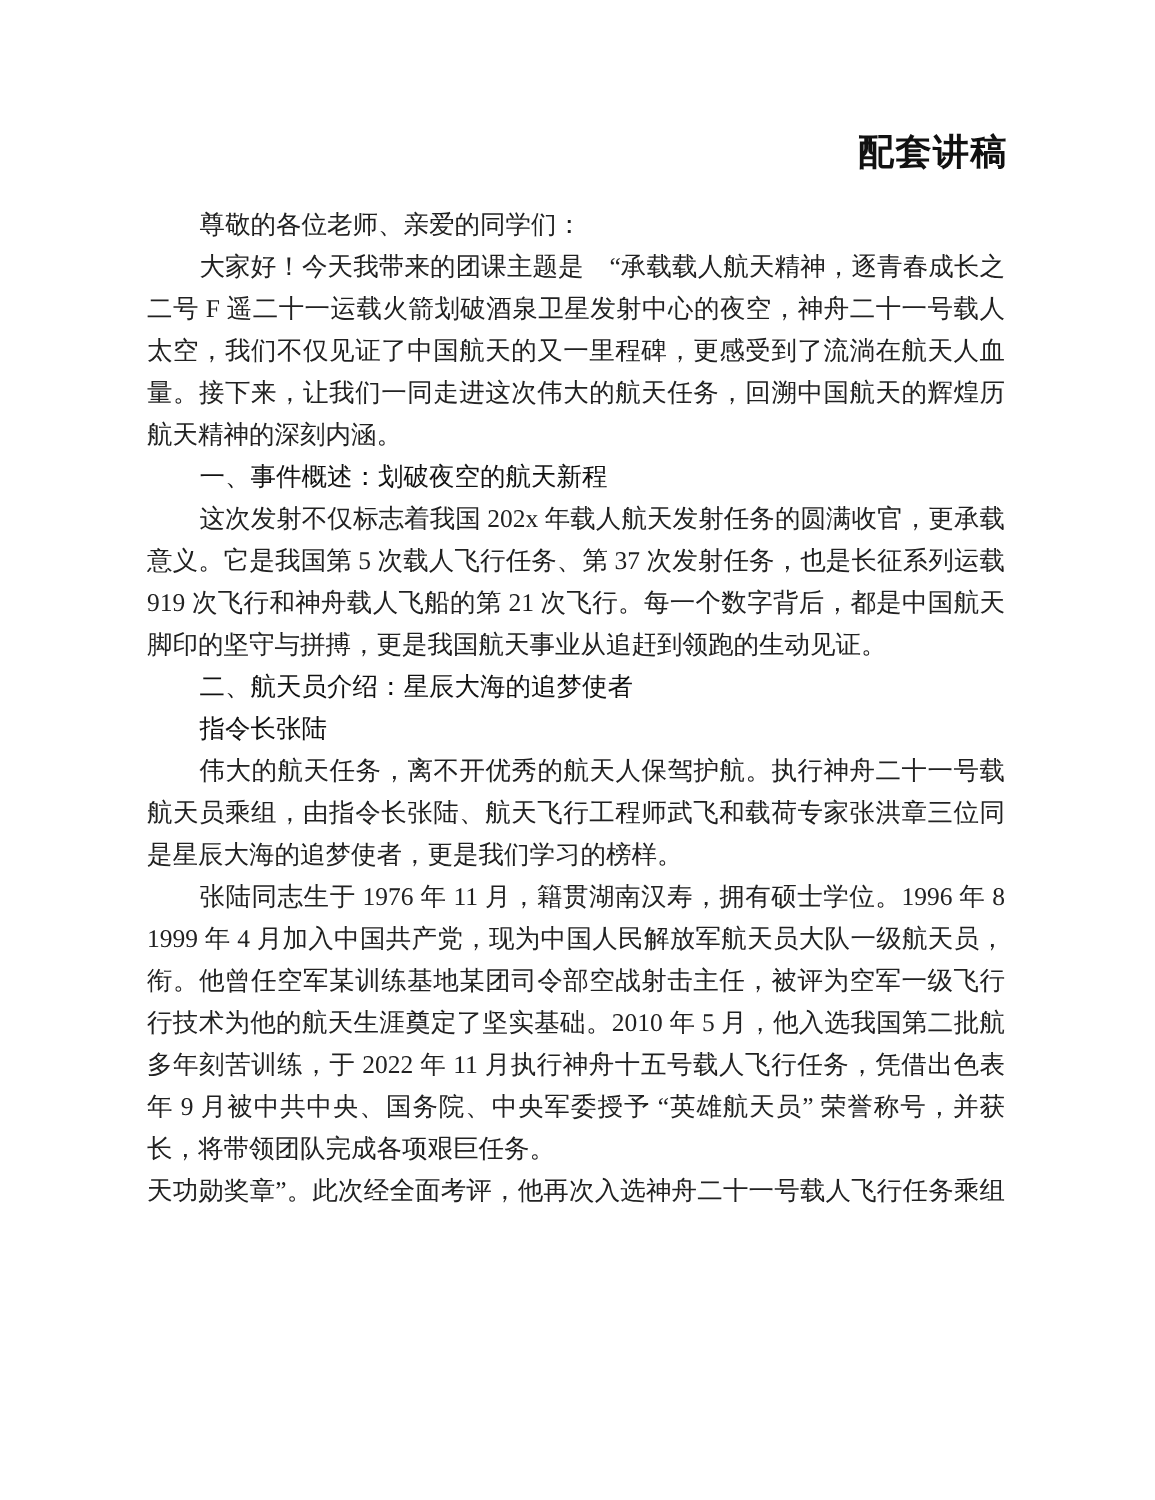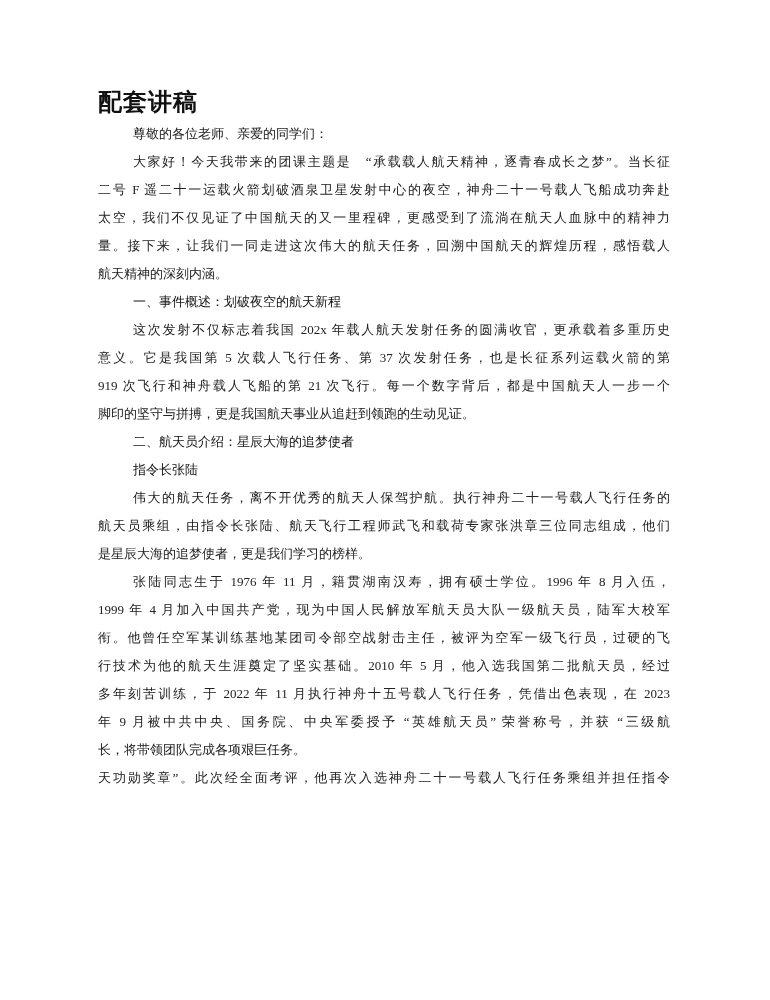--- a/index.html
+++ b/index.html
@@ -11,29 +11,29 @@
     box-sizing: border-box;
     padding: 84px 98px 0 98px;
     font-family: "Liberation Serif", "DejaVu Serif", serif;
     color: #212121;
     overflow: hidden;
   }
   .doc-title {
     font-size: 24px;
     line-height: 36px;
     font-weight: bold;
-    text-align: left;
+    text-align: right;
     letter-spacing: 1px;
-    margin: 0 0 0 0;
+    margin: 0 0 16px 0;
     color: #111111;
   }
   .content { width: 572px; }
   .block { margin: 0; }
   .line {
-    font-size: 13px;
+    font-size: 17px;
     line-height: 28px;
     height: 28px;
     overflow: hidden;
     text-align: justify;
     text-align-last: justify;
     color: #212121;
   }
   .line.first { text-indent: 35px; }
   .line.last { text-align-last: left; }
   .block-heading .line,

